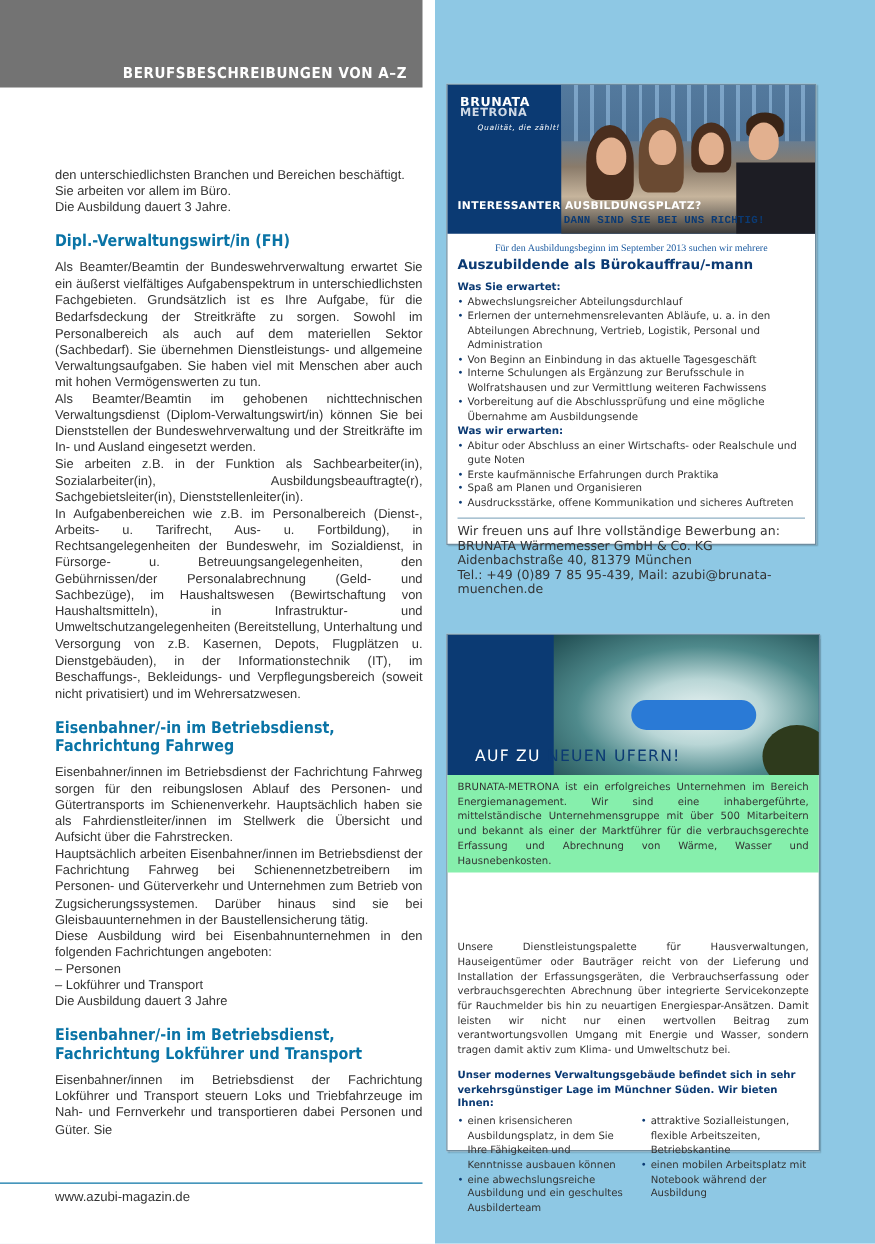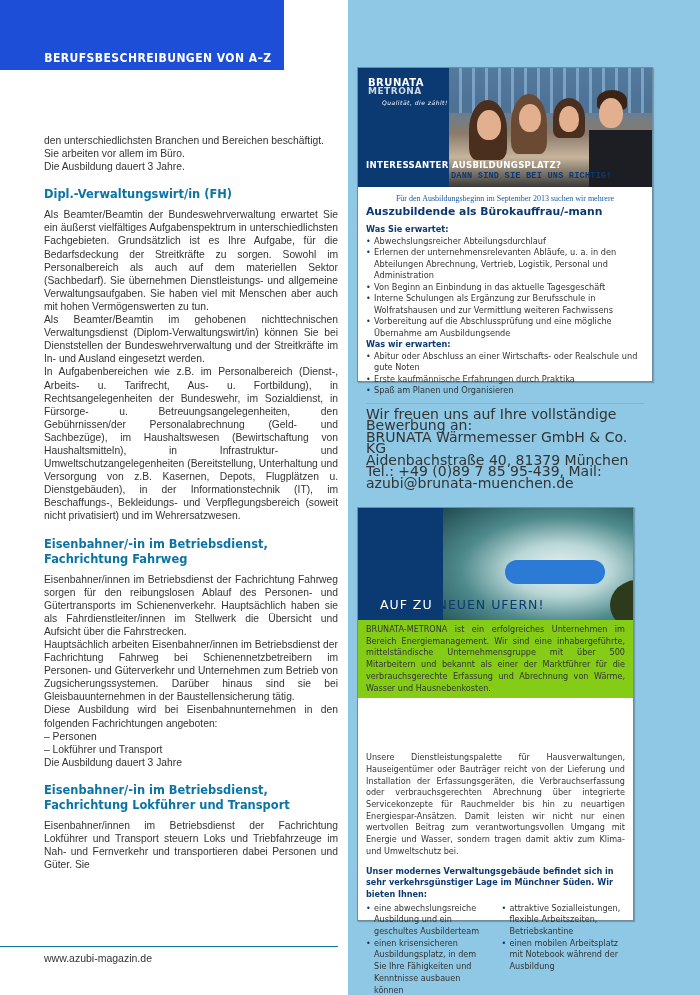--- a/index.html
+++ b/index.html
@@ -1,21 +1,21 @@
 <!DOCTYPE html>
 <html><head>
 <meta charset="utf-8">
 <style>
   * { box-sizing: border-box; margin: 0; padding: 0; }
   html, body { width: 700px; height: 995px; background: #ffffff; overflow: hidden; }
   body { position: relative; font-family: "Liberation Sans", sans-serif; color: #2a2a2a; }
 
   .header-band {
-    position: absolute; left: 0; top: 0; width: 284px; height: 70px;
-    background: #1d4ed8;
+    position: absolute; left: 0; top: 0; width: 338px; height: 70px;
+    background: #737373;
   }
   .header-title {
     position: absolute; right: 12px; bottom: 5px;
     color: #ffffff; font-family: "DejaVu Sans", sans-serif; font-weight: bold;
     font-size: 12px; letter-spacing: 0.5px; transform: scaleX(0.9); transform-origin: right;
   }
 
   .left-col {
     position: absolute; left: 44px; top: 134px; width: 294px;
     font-size: 10.3px; line-height: 13.1px; color: #333;
@@ -33,21 +33,21 @@
   .footer-url {
     position: absolute; left: 44px; top: 952px; font-size: 10.5px; color: #333;
   }
 
   .right-col {
     position: absolute; left: 348px; top: 0; width: 352px; height: 995px;
     background: #8ec8e4;
   }
 
   .ad1 {
-    position: absolute; left: 357px; top: 67px; width: 296px; height: 315px;
+    position: absolute; left: 357px; top: 67px; width: 296px; height: 369px;
     background: #fff; border: 1px solid #6f8da0; box-shadow: 1px 1px 1px rgba(0,0,0,0.2);
   }
   .ad1-hero { position: relative; width: 100%; height: 119px; background: #0b3a73; overflow: hidden; }
   .ad1-photo {
     position: absolute; left: 91px; top: 0; width: 205px; height: 119px;
     background: linear-gradient(180deg, #7aa4c8 0%, #5b7fa2 30%, #8a7b6a 55%, #c6b49c 75%, #3a3a3a 100%);
   }
   .ad1-photo .bldg { position:absolute; left:0; top:0; width:100%; height:45px;
     background: repeating-linear-gradient(90deg, #4a6f93 0 10px, #7fa6c9 10px 13px); opacity: 0.8; }
   .face { position: absolute; border-radius: 50% 50% 45% 45%; background: #e2b08f; }
@@ -68,40 +68,40 @@
     font-weight: bold; font-size: 8.6px; letter-spacing: 0.2px; text-align: center;
   }
   .ad1-body { padding: 6px 8px 0 8px; font-family: "DejaVu Sans", sans-serif; font-size: 8.2px; line-height: 11.5px; color: #333; }
   .ad1-intro { color: #1b5aa0; text-align: center; font-size: 8px; font-family: Liberation Serif, serif; }
   .ad1-title { color: #0b3a73; font-weight: bold; font-size: 10.8px; margin: 1px 0 7px 0; }
   .ad-sub { color: #0b3a73; font-weight: bold; }
   ul.bul { list-style: none; }
   ul.bul li { position: relative; padding-left: 8px; }
   ul.bul li::before { content: "\2022"; position: absolute; left: 0; color: #0b3a73; font-size: 8px; }
   .ad1-sep { height: 1px; background: #8fb0c4; margin: 6px 0 5px 0; }
-  .contact { font-size: 14px; line-height: 11.5px; }
+  .contact { font-size: 10px; line-height: 11.5px; }
 
   .ad2 {
-    position: absolute; left: 357px; top: 507px; width: 277px; height: 414px;
+    position: absolute; left: 357px; top: 507px; width: 299px; height: 414px;
     background: #fff; border: 1px solid #6f8da0; box-shadow: 1px 1px 1px rgba(0,0,0,0.2);
   }
   .ad2-hero { position: relative; width: 100%; height: 112px; background: #0b3a73; overflow: hidden; }
   .ad2-photo {
     position: absolute; left: 85px; top: 0; width: 214px; height: 112px;
     background: radial-gradient(ellipse at 55% 55%, #e9f3f3 0%, #b9d6d6 30%, #4f8a8c 60%, #1f4b50 100%);
   }
   .raft { position: absolute; left: 62px; top: 52px; width: 100px; height: 24px; border-radius: 12px; background: #2a7ad6; }
   .rock { position: absolute; right: -8px; bottom: -10px; width: 55px; height: 50px; border-radius: 50%; background: #2e3a1c; }
   .ad2-headline {
     position: absolute; left: 22px; top: 89px; font-family: "DejaVu Sans", sans-serif; font-size: 12.5px;
     letter-spacing: 1px; color: #fff;
   }
   .ad2-headline .hl2 { color: #0b3a73; }
   .ad2-grey {
-    background: #84cc16; margin: 0; padding: 4px 8px 4px 8px;
+    background: #86efac; margin: 0; padding: 4px 8px 4px 8px;
     font-family: "DejaVu Sans", sans-serif; font-size: 8.1px; line-height: 11.7px; text-align: justify; color: #333;
   }
   .ad2-body { padding: 6px 8px 0 8px; font-family: "DejaVu Sans", sans-serif; font-size: 8.1px; line-height: 11.7px; color: #333; }
   .ad2-body p { text-align: justify; margin-top: 48px; }
   .ad2-sub { color: #0b3a73; font-weight: bold; margin-top: 8px; }
   .two-col { display: flex; gap: 12px; margin-top: 2px; }
   .two-col ul { width: 50%; }
 </style>
 </head>
 <body>
@@ -111,20 +111,21 @@
 </div>
 
 <div class="left-col">
   <p>den unterschiedlichsten Branchen und Bereichen beschäftigt.</p>
   <p>Sie arbeiten vor allem im Büro.</p>
   <p>Die Ausbildung dauert 3 Jahre.</p>
 
   <h2>Dipl.-Verwaltungswirt/in (FH)</h2>
   <p>Als Beamter/Beamtin der Bundeswehrverwaltung erwartet Sie ein äußerst vielfältiges Aufgabenspektrum in unterschiedlichsten Fachgebieten. Grundsätzlich ist es Ihre Aufgabe, für die Bedarfsdeckung der Streitkräfte zu sorgen. Sowohl im Personalbereich als auch auf dem materiellen Sektor (Sachbedarf). Sie übernehmen Dienstleistungs- und allgemeine Verwaltungsaufgaben. Sie haben viel mit Menschen aber auch mit hohen Vermögenswerten zu tun.</p>
   <p>Als Beamter/Beamtin im gehobenen nichttechnischen Verwaltungsdienst (Diplom-Verwaltungswirt/in) können Sie bei Dienststellen der Bundeswehrverwaltung und der Streitkräfte im In- und Ausland eingesetzt werden.</p>
+  <p>Sie arbeiten z.B. in der Funktion als Sachbearbeiter(in), Sozialarbeiter(in), Ausbildungsbeauftragte(r), Sachgebietsleiter(in), Dienststellenleiter(in).</p>
   <p>In Aufgabenbereichen wie z.B. im Personalbereich (Dienst-, Arbeits- u. Tarifrecht, Aus- u. Fortbildung), in Rechtsangelegenheiten der Bundeswehr, im Sozialdienst, in Fürsorge- u. Betreuungsangelegenheiten, den Gebührnissen/der Personalabrechnung (Geld- und Sachbezüge), im Haushaltswesen (Bewirtschaftung von Haushaltsmitteln), in Infrastruktur- und Umweltschutzangelegenheiten (Bereitstellung, Unterhaltung und Versorgung von z.B. Kasernen, Depots, Flugplätzen u. Dienstgebäuden), in der Informationstechnik (IT), im Beschaffungs-, Bekleidungs- und Verpflegungsbereich (soweit nicht privatisiert) und im Wehrersatzwesen.</p>
 
   <h2>Eisenbahner/-in im Betriebsdienst, Fachrichtung Fahrweg</h2>
   <p>Eisenbahner/innen im Betriebsdienst der Fachrichtung Fahrweg sorgen für den reibungslosen Ablauf des Personen- und Gütertransports im Schienenverkehr. Hauptsächlich haben sie als Fahrdienstleiter/innen im Stellwerk die Übersicht und Aufsicht über die Fahrstrecken.</p>
   <p>Hauptsächlich arbeiten Eisenbahner/innen im Betriebsdienst der Fachrichtung Fahrweg bei Schienennetzbetreibern im Personen- und Güterverkehr und Unternehmen zum Betrieb von Zugsicherungssystemen. Darüber hinaus sind sie bei Gleisbauunternehmen in der Baustellensicherung tätig.</p>
   <p>Diese Ausbildung wird bei Eisenbahnunternehmen in den folgenden Fachrichtungen angeboten:</p>
   <p>– Personen</p>
   <p>– Lokführer und Transport</p>
   <p>Die Ausbildung dauert 3 Jahre</p>
 
@@ -171,20 +172,21 @@
       <li>Erlernen der unternehmensrelevanten Abläufe, u. a. in den Abteilungen Abrechnung, Vertrieb, Logistik, Personal und Administration</li>
       <li>Von Beginn an Einbindung in das aktuelle Tagesgeschäft</li>
       <li>Interne Schulungen als Ergänzung zur Berufsschule in Wolfratshausen und zur Vermittlung weiteren Fachwissens</li>
       <li>Vorbereitung auf die Abschlussprüfung und eine mögliche Übernahme am Ausbildungsende</li>
     </ul>
     <div class="ad-sub">Was wir erwarten:</div>
     <ul class="bul">
       <li>Abitur oder Abschluss an einer Wirtschafts- oder Realschule und gute Noten</li>
       <li>Erste kaufmännische Erfahrungen durch Praktika</li>
       <li>Spaß am Planen und Organisieren</li>
+      <li>Ausdrucksstärke, offene Kommunikation und sicheres Auftreten</li>
     </ul>
     <div class="ad1-sep"></div>
     <div class="contact">
       <div>Wir freuen uns auf Ihre vollständige Bewerbung an:</div>
       <div>BRUNATA Wärmemesser GmbH &amp; Co. KG</div>
       <div>Aidenbachstraße 40, 81379 München</div>
       <div>Tel.: +49 (0)89 7 85 95-439, Mail: azubi@brunata-muenchen.de</div>
     </div>
   </div>
 </div>
@@ -199,22 +201,22 @@
       <span>AUF ZU</span>
       <span class="hl2">NEUEN UFERN!</span>
     </div>
   </div>
   <div class="ad2-grey">BRUNATA-METRONA ist ein erfolgreiches Unternehmen im Bereich Energiemanagement. Wir sind eine inhabergeführte, mittelständische Unternehmensgruppe mit über 500 Mitarbeitern und bekannt als einer der Marktführer für die verbrauchsgerechte Erfassung und Abrechnung von Wärme, Wasser und Hausnebenkosten.</div>
   <div class="ad2-body">
     <p>Unsere Dienstleistungspalette für Hausverwaltungen, Hauseigentümer oder Bauträger reicht von der Lieferung und Installation der Erfassungsgeräten, die Verbrauchserfassung oder verbrauchsgerechten Abrechnung über integrierte Servicekonzepte für Rauchmelder bis hin zu neuartigen Energiespar-Ansätzen. Damit leisten wir nicht nur einen wertvollen Beitrag zum verantwortungsvollen Umgang mit Energie und Wasser, sondern tragen damit aktiv zum Klima- und Umweltschutz bei.</p>
     <div class="ad2-sub">Unser modernes Verwaltungsgebäude befindet sich in sehr verkehrsgünstiger Lage im Münchner Süden. Wir bieten Ihnen:</div>
     <div class="two-col">
       <ul class="bul">
+        <li>einen krisensicheren Ausbildungsplatz, in dem Sie Ihre Fähigkeiten und Kenntnisse ausbauen können</li>
         <li>eine abwechslungsreiche Ausbildung und ein geschultes Ausbilderteam</li>
-        <li>einen krisensicheren Ausbildungsplatz, in dem Sie Ihre Fähigkeiten und Kenntnisse ausbauen können</li>
       </ul>
       <ul class="bul">
         <li>attraktive Sozialleistungen, flexible Arbeitszeiten, Betriebskantine</li>
         <li>einen mobilen Arbeitsplatz mit Notebook während der Ausbildung</li>
       </ul>
     </div>
   </div>
 </div>
 
 </body></html>

